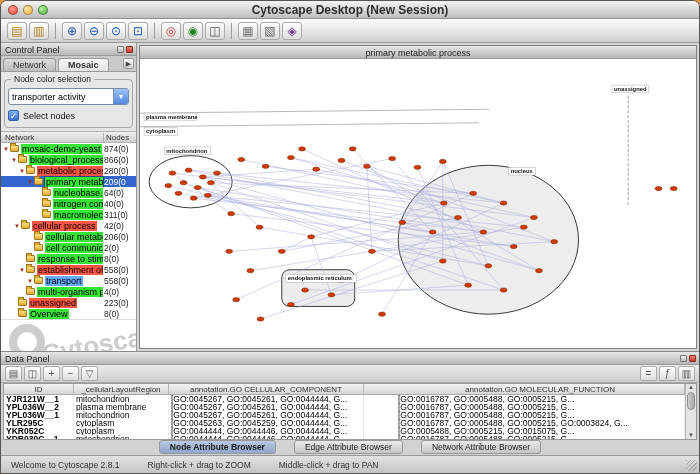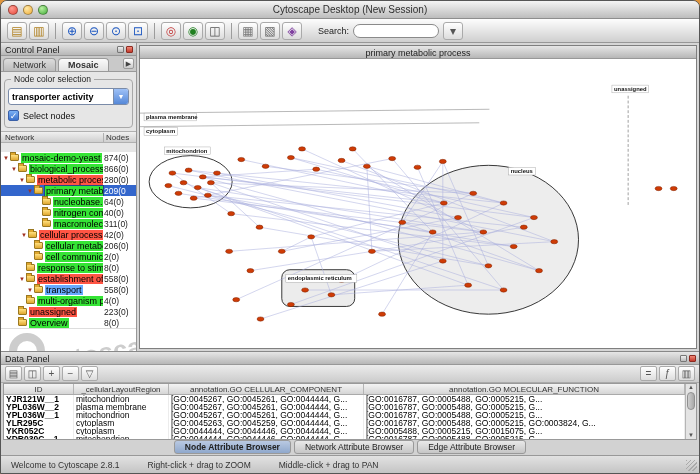--- a/index.html
+++ b/index.html
@@ -12,21 +12,21 @@
   
   .titlebar { height:18px; flex:none; position:relative;
     background:linear-gradient(#f4f4f4,#bdbdbd); border-bottom:1px solid #8e8e8e;
     display:flex; align-items:center; }
   .lights { display:flex; gap:5px; margin-left:7px; }
   .light { width:10px; height:10px; border-radius:50%; border:1px solid rgba(0,0,0,.35); }
   .light.red { background:radial-gradient(circle at 35% 30%, #ff9a90,#e6493c); }
   .light.yellow { background:radial-gradient(circle at 35% 30%, #ffe9a8,#f0ad38); }
   .light.green { background:radial-gradient(circle at 35% 30%, #b8f0a0,#43ad3a); }
   .win-title { position:absolute; left:0; right:0; text-align:center;
-    font-size:10px; font-weight:normal; color:#2e2e2e; }
+    font-size:12px; font-weight:bold; color:#2e2e2e; }
 
   
   .toolbar { height:24px; flex:none; display:flex; align-items:center; padding:0 6px;
     background:linear-gradient(#fdfdfd,#cfcfcf); border-bottom:1px solid #979797; }
   .tb-icons { display:flex; align-items:center; gap:2px; }
   .tb-btn { width:20px; height:18px; border:1px solid #aaa; border-radius:3px;
     background:linear-gradient(#ffffff,#dcdcdc); display:flex; align-items:center;
     justify-content:center; font-size:12px; color:#555; cursor:default; }
   .tb-sep { width:1px; height:16px; background:#9c9c9c; margin:0 4px; }
   [data-name^="zoom"] { color:#1a55c0; }
@@ -64,37 +64,37 @@
   .cp-tab-scroll { position:absolute; right:2px; bottom:2px; font-size:7px; color:#444;
     width:11px; height:11px; border:1px solid #999; border-radius:2px;
     background:linear-gradient(#fff,#ccc); text-align:center; line-height:10px; }
 
   .group { margin:7px 3px 3px; border:1px solid #a8a8a8; border-radius:4px;
     padding:8px 3px 6px; position:relative; }
   .group-label { position:absolute; top:-6px; left:6px; background:#e6e6e6;
     padding:0 3px; font-size:8.5px; color:#222; }
   .combo { display:flex; height:17px; border:1px solid #7a8ba8; background:#fff;
     align-items:center; border-radius:3px; overflow:hidden; }
-  .combo-text { flex:1; font-size:9px; padding:0 3px; white-space:nowrap; overflow:hidden;font-weight:bold; }
+  .combo-text { flex:1; font-size:9px; padding:0 3px; white-space:nowrap; overflow:hidden; }
   .combo-arrow { width:15px; height:100%; background:linear-gradient(#9ec1f7,#5588d8);
     border-left:1px solid #7a8ba8; color:#fff; font-size:7px; display:flex;
     align-items:center; justify-content:center; }
   .cb-row { margin-top:5px; display:flex; align-items:center; gap:4px; }
   .cb { width:11px; height:11px; border:1px solid #3a60a8; border-radius:2px;
     background:linear-gradient(#7ab0f5,#3a70cc); color:#fff; font-size:9px;
     line-height:10px; text-align:center; }
   .cb-label { font-size:9px; color:#111; }
 
   .tree-header { height:12px; flex:none; display:flex; font-size:8px; color:#333;
     background:linear-gradient(#f0f0f0,#cfcfcf); border-top:1px solid #b0b0b0;
     border-bottom:1px solid #b0b0b0; align-items:center; }
   .tree-header .th-left { flex:1; padding-left:4px; }
   .tree-header .th-right { width:33px; border-left:1px solid #b0b0b0; padding-left:2px; }
 
-  .tree { flex:none; background:#fff; overflow:hidden;margin-top:9px; }
+  .tree { flex:none; background:#fff; overflow:hidden; }
   .tree-row { height:11px; line-height:10px; display:flex; align-items:center;
     position:relative; padding-right:33px; overflow:hidden; white-space:nowrap; }
   .tree-row.sel { background:#3366cc; }
   .tw { width:8px; flex:none; font-size:6px; color:#a03020; text-align:center; }
   .fold { width:9px; height:7px; flex:none; background:linear-gradient(#ffe080,#e0a830);
     border:1px solid #9a7820; border-radius:1px; margin:0 2px 0 0; position:relative; }
   .fold::before { content:''; position:absolute; top:-3px; left:-1px; width:4px; height:2px;
     background:#e0a830; border:1px solid #9a7820; border-bottom:none; }
   .chip { padding:0 1px; font-size:9px; color:#000; overflow:hidden; }
   .chip-green { background:#35e435; }
@@ -133,26 +133,26 @@
     border-bottom:1px solid #aaa; font-size:8px; color:#333; align-items:center; }
   .dpt-head span { border-right:1px solid #b5b5b5; text-align:center; overflow:hidden;
     white-space:nowrap; height:100%; line-height:11px; }
   .dpt-row { display:flex; height:8px; line-height:8px; }
   .dpt-row span { border-right:1px solid #ececec; padding:0 2px; overflow:hidden;
     white-space:nowrap; }
   .dpt-row span:first-child { font-weight:bold; }
   .c0 { width:70px; flex:none; }
   .c1 { width:95px; flex:none; }
   .c2 { width:195px; flex:none; }
-  .c3 { flex:1; min-width:0; }
+  .c3 { flex:1; min-width:0;margin-left:32px; }
   .dp-scroll { position:absolute; right:0; top:0; bottom:0; width:11px; background:#e4e4e4;
     border-left:1px solid #b5b5b5; font-size:6px; color:#555; text-align:center; }
   .dp-scroll .thumb { margin:2px 1px; height:18px; background:linear-gradient(90deg,#cfcfcf,#a8a8a8);
     border:1px solid #909090; border-radius:4px; }
-  .dp-tabs { height:15px; flex:none; display:flex; justify-content:center; gap:3px;
+  .dp-tabs { height:15px; flex:none; display:flex; justify-content:center; gap:18px;
     align-items:flex-end; padding-bottom:1px; }
   .dp-tab { padding:1px 10px; font-size:8.5px; color:#222; border:1px solid #999;
     border-radius:3px; background:linear-gradient(#e9e9e9,#c6c6c6); }
   .dp-tab.active { background:linear-gradient(#b9c9e2,#8fa8cc); font-weight:bold; }
 
   
   .statusbar { height:18px; flex:none; display:flex; align-items:center;
     background:linear-gradient(#e2e2e2,#c4c4c4); border-top:1px solid #999;
     font-size:8.5px; color:#333; position:relative; }
   .statusbar span { margin-left:10px; }
@@ -185,25 +185,20 @@
         <div class="tb-btn" data-name="zoom-fit-icon">⊡</div>
         <div class="tb-sep"></div>
         <div class="tb-btn" data-name="destroy-network-icon">◎</div>
         <div class="tb-btn" data-name="create-view-icon">◉</div>
         <div class="tb-btn" data-name="duplicate-network-icon">◫</div>
         <div class="tb-sep"></div>
         <div class="tb-btn" data-name="import-network-icon">▦</div>
         <div class="tb-btn" data-name="layout-icon">▧</div>
         <div class="tb-btn" data-name="vizmapper-icon">◈</div>
       </div>
-    <div class="search" data-name="search-area">
-      <span data-name="search-label">Search:</span>
-      <input type="text" data-name="search-input" value="" style="">
-      <span class="tb-btn" data-name="advanced-search-icon">▾</span>
-    </div>
   </div>
 
   <div class="main" data-name="main-area">
 
     <div class="control-panel" data-name="control-panel">
       <div class="inner-title" data-name="control-panel-titlebar">
         <span data-name="control-panel-title">Control Panel</span>
         <span class="mini-btns">
           <span class="mini-btn" data-name="float-panel-icon"></span>
           <span class="mini-btn red" data-name="close-panel-icon"></span>
@@ -265,21 +260,21 @@
             <span class="fold" data-name="folder-icon"></span>
             <span class="chip chip-green" data-name="tree-item-label">nitrogen compo...</span>
             <span class="cnt" data-name="tree-item-count">40(0)</span>
           </div>
           <div class="tree-row" data-name="tree-item" style="padding-left: 33px;">
             <span class="tw" data-name="twisty-icon"></span>
             <span class="fold" data-name="folder-icon"></span>
             <span class="chip chip-green" data-name="tree-item-label">macromolecule...</span>
             <span class="cnt" data-name="tree-item-count">311(0)</span>
           </div>
-          <div class="tree-row" data-name="tree-item" style="padding-left: 19px;">
+          <div class="tree-row" data-name="tree-item" style="padding-left: 12px;">
             <span class="tw" data-name="twisty-icon">▼</span>
             <span class="fold" data-name="folder-icon"></span>
             <span class="chip chip-red" data-name="tree-item-label">cellular process</span>
             <span class="cnt" data-name="tree-item-count">42(0)</span>
           </div>
           <div class="tree-row" data-name="tree-item" style="padding-left: 25px;">
             <span class="tw" data-name="twisty-icon"></span>
             <span class="fold" data-name="folder-icon"></span>
             <span class="chip chip-green" data-name="tree-item-label">cellular metabo...</span>
             <span class="cnt" data-name="tree-item-count">206(0)</span>
@@ -543,22 +538,22 @@
           </div>
       </div>
       <div class="dp-scroll" data-name="table-scrollbar">
         <div data-name="scroll-up-icon">▲</div>
         <div class="thumb" data-name="scroll-thumb"></div>
         <div style="position:absolute;bottom:1px;left:0;right:0;" data-name="scroll-down-icon">▼</div>
       </div>
     </div>
     <div class="dp-tabs" data-name="attribute-browser-tabs">
         <div class="dp-tab active" data-name="tab-node-attribute-browser">Node Attribute Browser</div>
+        <div class="dp-tab" data-name="tab-edge-attribute-browser">Edge Attribute Browser</div>
         <div class="dp-tab" data-name="tab-network-attribute-browser">Network Attribute Browser</div>
-        <div class="dp-tab" data-name="tab-edge-attribute-browser">Edge Attribute Browser</div>
       </div>
   </div>
 
   <div class="statusbar" data-name="status-bar">
     <span data-name="status-message-welcome">Welcome to Cytoscape 2.8.1</span>
     <span data-name="status-message-zoom">Right-click + drag to ZOOM</span>
     <span data-name="status-message-pan">Middle-click + drag to PAN</span>
     <span class="grip" data-name="resize-grip"></span>
   </div>
 

